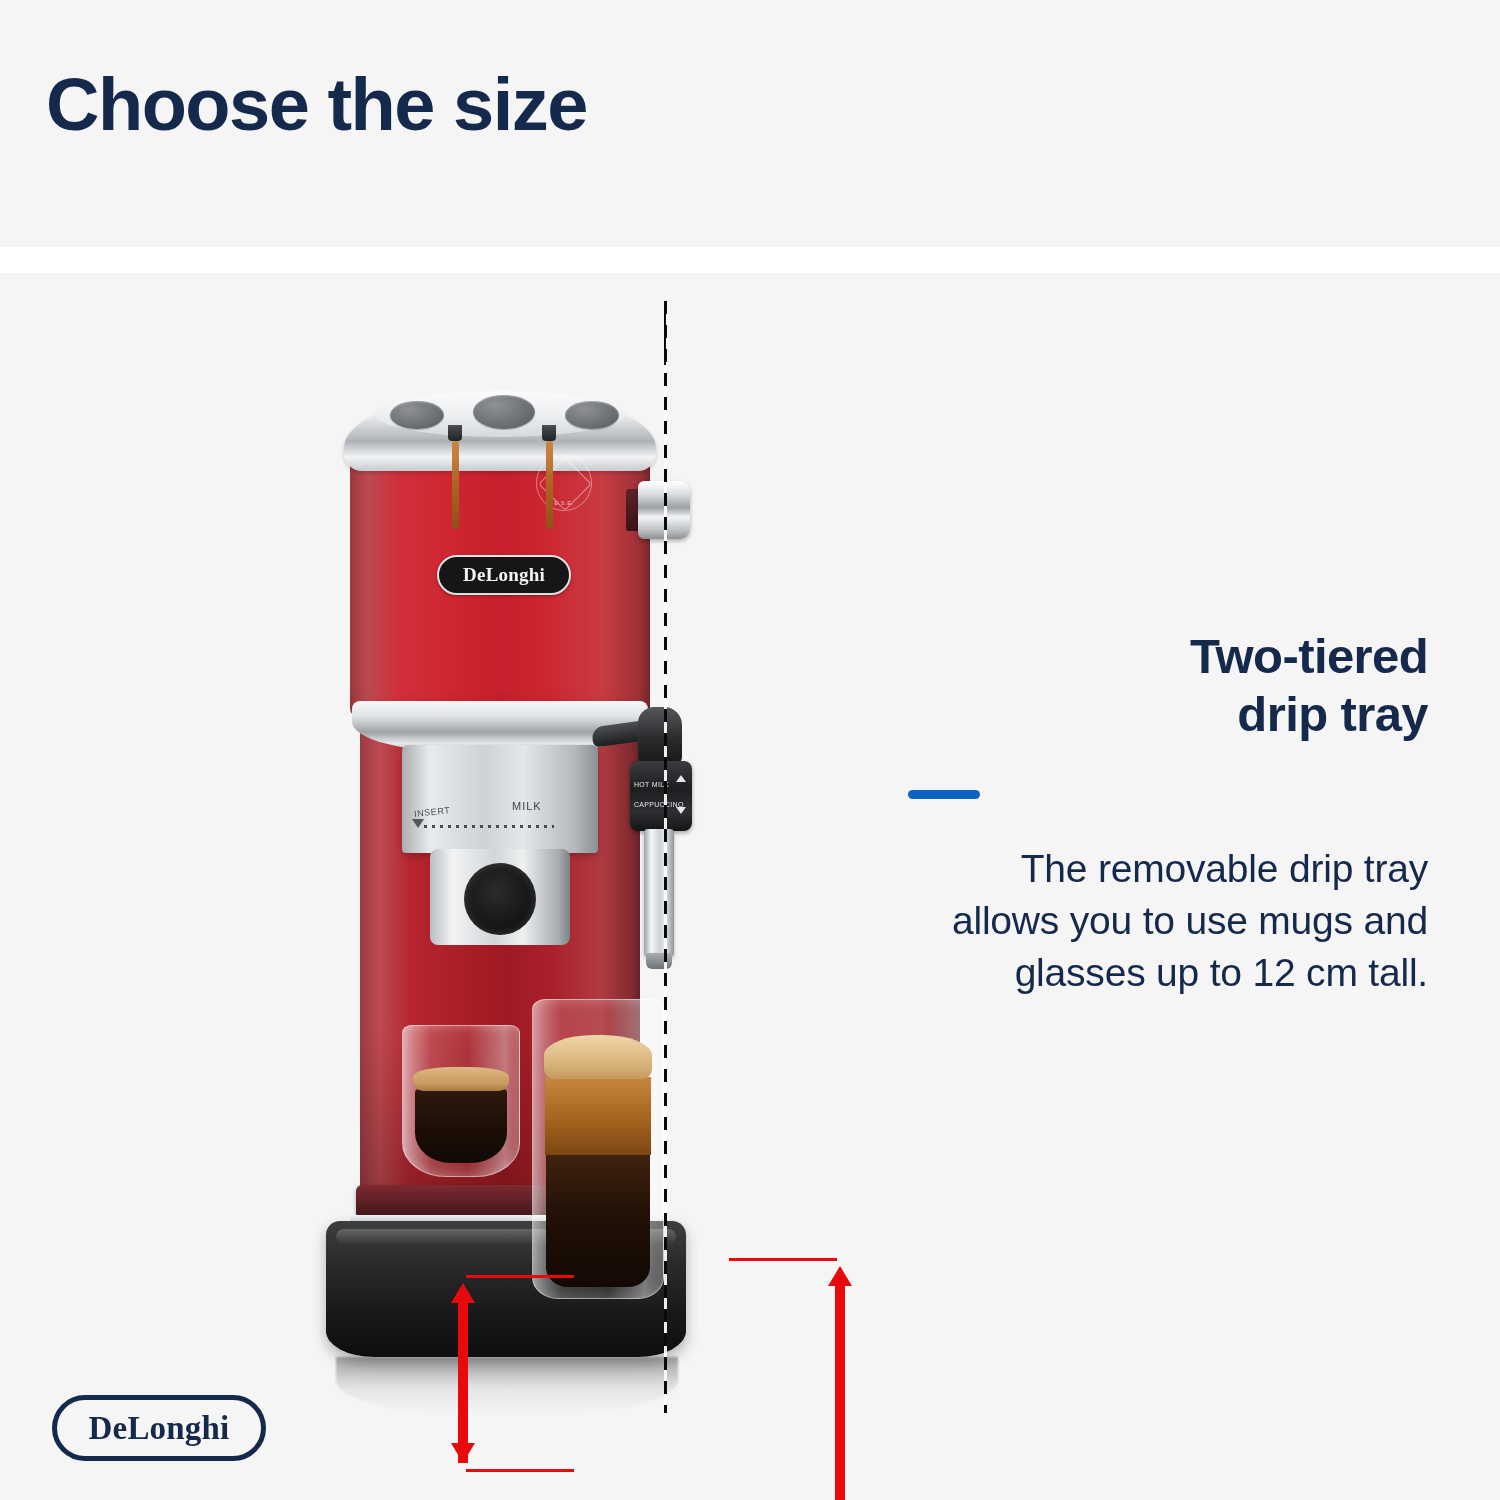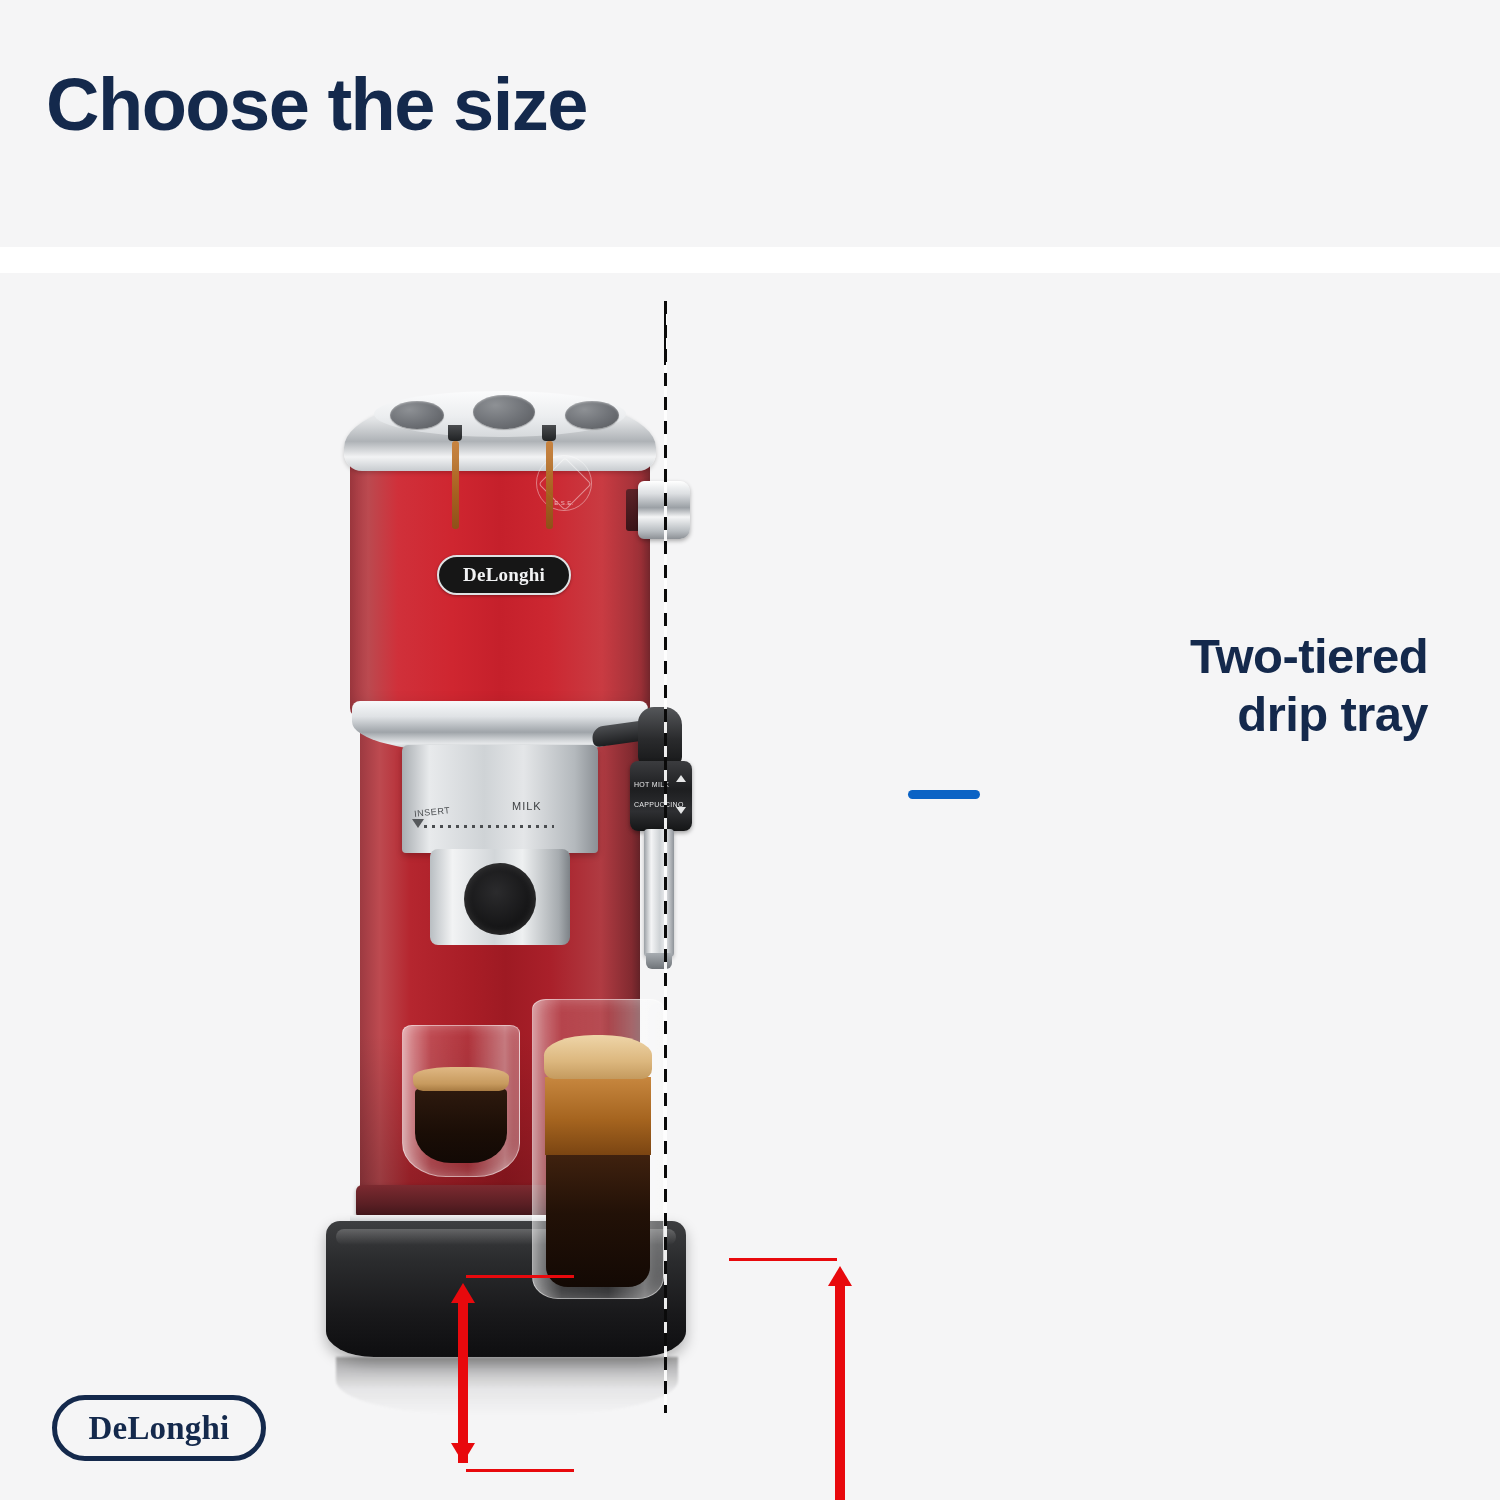--- a/index.html
+++ b/index.html
@@ -507,20 +507,21 @@
       <div class="split-solid"></div>
       <div class="split"></div>
     </div>
 
     <div class="copy">
       <div class="feature-title">
         <div>Two-tiered</div>
         <div>drip tray</div>
       </div>
       <div class="rule"></div>
+      <p class="feature-body">The removable drip tray allows you to use mugs and glasses up to 12 cm tall.</p>
     </div>
 
   </div>
 
   <div class="logo">
     <span>DeLonghi</span>
   </div>
 
 </div>
 

